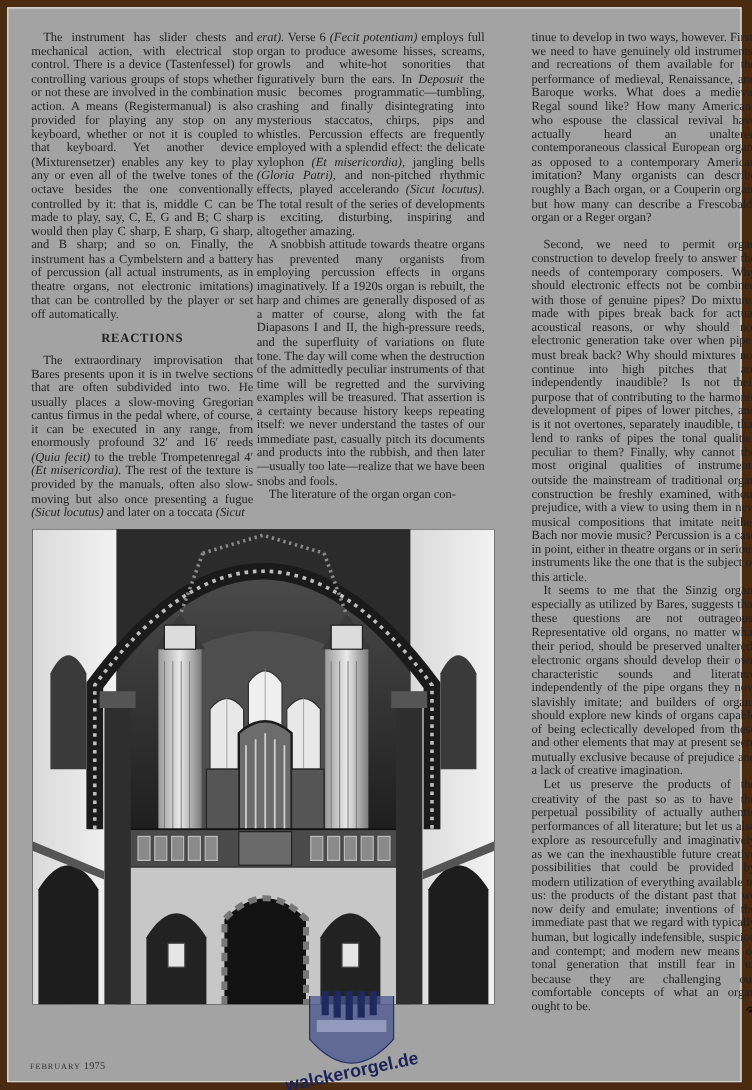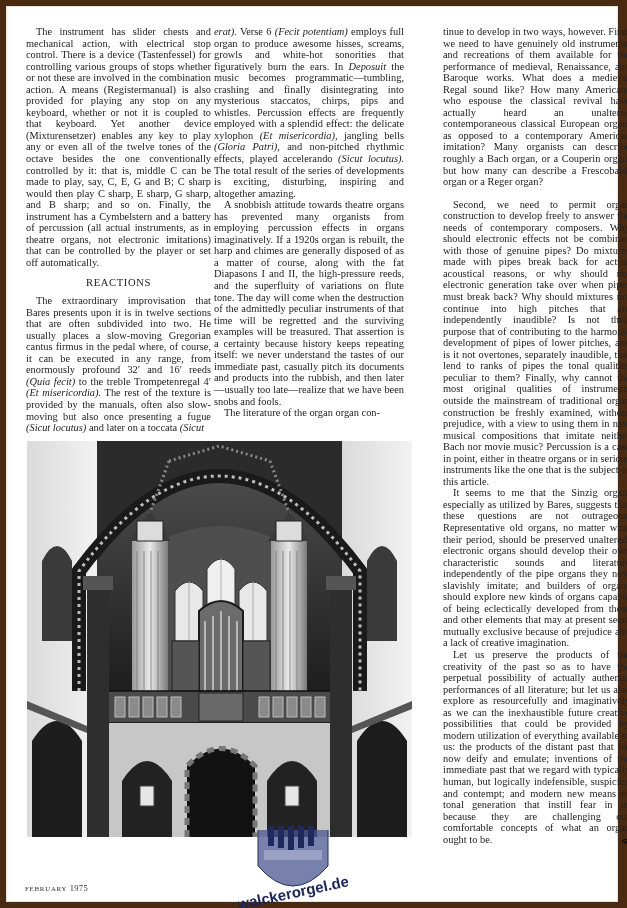--- a/index.html
+++ b/index.html
@@ -3,34 +3,34 @@
 <meta charset="utf-8">
 <style>
   html, body { margin: 0; padding: 0; }
   body {
     width: 627px; height: 908px; overflow: hidden;
     background: #4a2a10;
     font-family: "Liberation Serif", "DejaVu Serif", serif;
   }
   .page {
     position: absolute; left: 6px; top: 6px; width: 612px; height: 896px;
-    background: #ffffff;
+    background: #a3a3a3;
     box-shadow: inset 0 0 0 1px #e8e4dc;
   }
   .col {
     position: absolute;
     font-size: 10.4px; line-height: 11.55px; color: #222;
     text-align: justify; hyphens: none;
   }
   .col p { margin: 0; text-indent: 10px; }
   .col p.noindent { text-indent: 0; }
   .col p.gap { margin-top: 11px; }
   .col i { }
   .heading {
-    text-align: center; font-weight: normal; letter-spacing: 0.6px;
+    text-align: center; font-weight: bold; letter-spacing: 0.6px;
     font-size: 10.6px; margin: 9px 0 6px 0; text-indent: 0;
   }
   #col1 { left: 20px; top: 20px; width: 185px; }
   #col2 { left: 208px; top: 20px; width: 190px; }
   #col3 { left: 437px; top: 20px; width: 187px; }
   .end-mark {
     display: inline-block; width: 9px; height: 9px; float: right;
     margin-top: 2px;
   }
   .photo {

